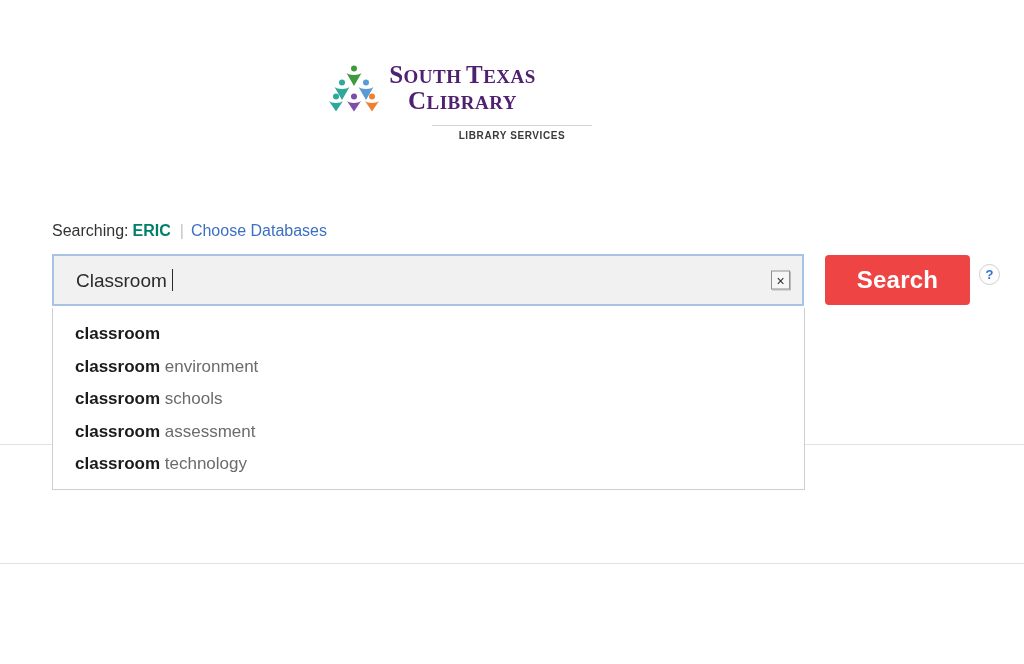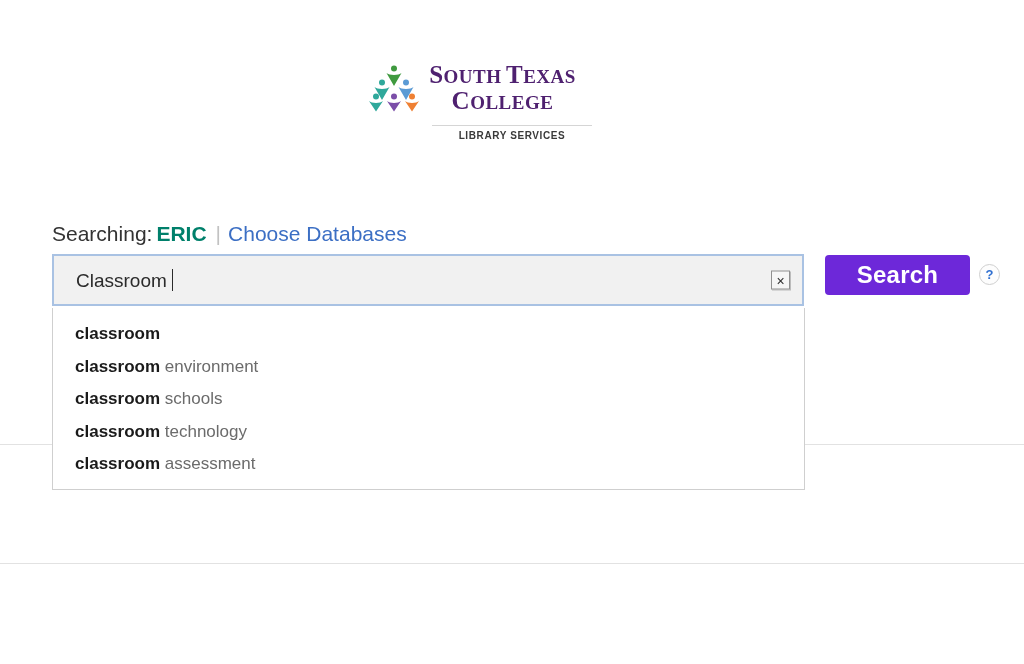--- a/index.html
+++ b/index.html
@@ -27,21 +27,20 @@
   #bg-rule-1 { top: 444px; }
   #bg-rule-2 { top: 563px; }
 
   
   .logo-block {
     position: absolute;
     left: 0;
     top: 62px;
     width: 864px;
     text-align: center;
-    margin-left: 40px;
   }
   .logo-row {
     display: inline-flex;
     align-items: center;
     justify-content: center;
     gap: 9px;
   }
   .logo-mark {
     width: 52px;
     height: 48px;
@@ -83,21 +82,21 @@
     font-weight: 700;
     letter-spacing: 0.6px;
     color: #3a3a3a;
   }
 
   
   .searching-line {
     position: absolute;
     left: 52px;
     top: 222px;
-    font-size: 21px;
+    font-size: 16px;
     color: #333333;
     white-space: nowrap;
   }
   .searching-label { color: #333333; }
   .searching-db {
     color: #00806b;
     font-weight: 700;
     margin-left: 4px;
   }
   .searching-sep {
@@ -156,22 +155,22 @@
     color: #2c2c2c;
     font-family: "Liberation Sans", sans-serif;
   }
 
   
   .search-button {
     position: absolute;
     left: 825px;
     top: 255px;
     width: 145px;
-    height: 40px;
-    background: #6d28d9;
+    height: 50px;
+    background: #ef4444;
     border: none;
     border-radius: 4px;
     color: #ffffff;
     font-size: 24px;
     font-weight: 700;
     font-family: "Liberation Sans", sans-serif;
     cursor: pointer;
     letter-spacing: 0.2px;
   }
 
@@ -253,21 +252,21 @@
         <circle cx="26" cy="32.5" r="3"></circle>
         <path d="M19 37 L26 47.5 L33 37 C30.5 39.5 21.5 39.5 19 37 Z"></path>
       </g>
       <g fill="#ef8033">
         <circle cx="44" cy="32.5" r="3"></circle>
         <path d="M37 37 L44 47.5 L51 37 C48.5 39.5 39.5 39.5 37 37 Z"></path>
       </g>
     </svg>
     <div class="logo-words">
       <div class="logo-line line1"><span class="cap">S</span><span class="small">OUTH</span> <span class="cap">T</span><span class="small">EXAS</span></div>
-      <div class="logo-line line2"><span class="cap">C</span><span class="small">OLLEGE</span></div>
+      <div class="logo-line line2"><span class="cap">C</span><span class="small">LIBRARY</span></div>
     </div>
   </div>
 </div>
 <div class="logo-rule"></div>
 <div class="logo-sub">LIBRARY SERVICES</div>
 
 <div class="searching-line">
   <span class="searching-label">Searching:</span><span class="searching-db">ERIC</span><span class="searching-sep">|</span><a class="searching-link" href="#">Choose Databases</a>
 </div>
 
@@ -276,15 +275,15 @@
   <div class="clear-btn">×</div>
 </div>
 
 <button class="search-button">Search</button>
 <div class="help-icon">?</div>
 
 <div class="suggest-box">
   <div class="suggest-item"><span class="match">classroom</span><span class="rest"></span></div>
   <div class="suggest-item"><span class="match">classroom</span><span class="rest"> environment</span></div>
   <div class="suggest-item"><span class="match">classroom</span><span class="rest"> schools</span></div>
+  <div class="suggest-item"><span class="match">classroom</span><span class="rest"> assessment</span></div>
   <div class="suggest-item"><span class="match">classroom</span><span class="rest"> technology</span></div>
-  <div class="suggest-item"><span class="match">classroom</span><span class="rest"> assessment</span></div>
 </div>
 
 </body></html>

